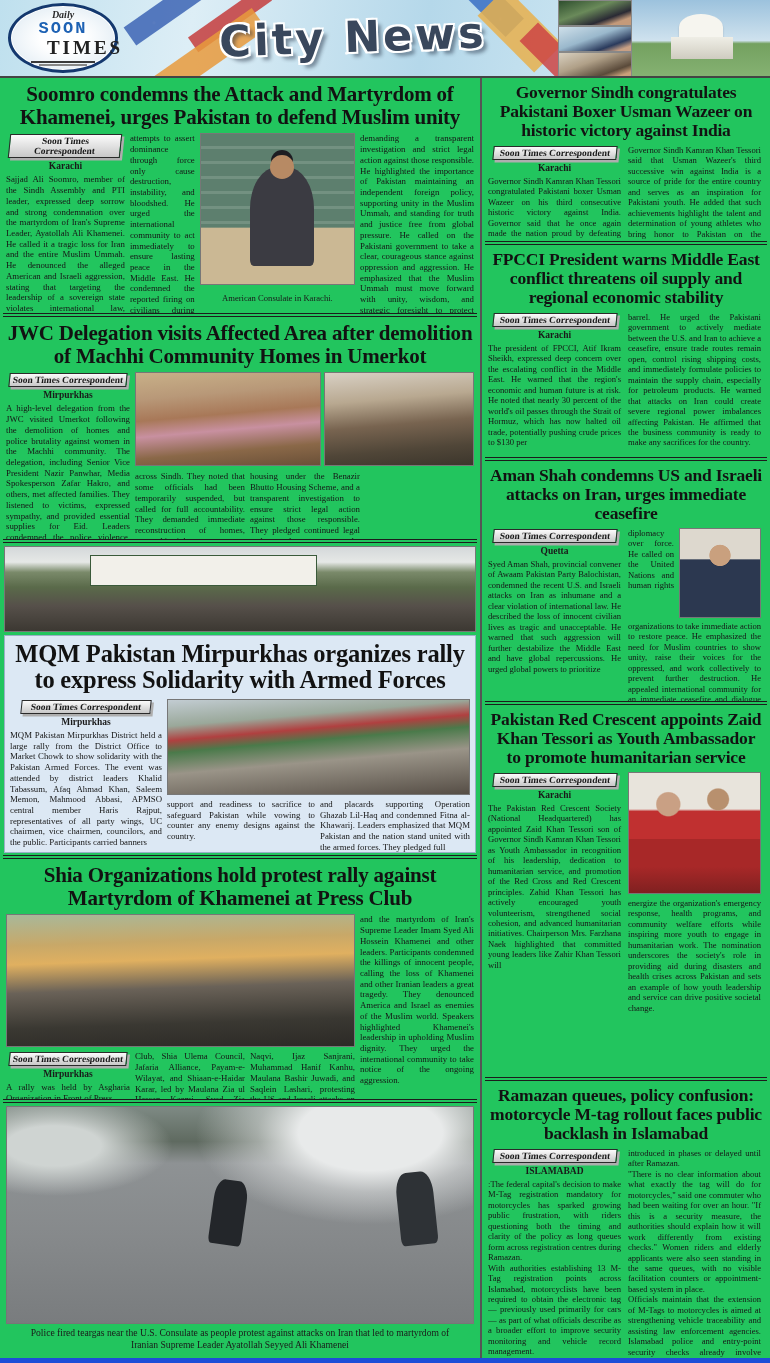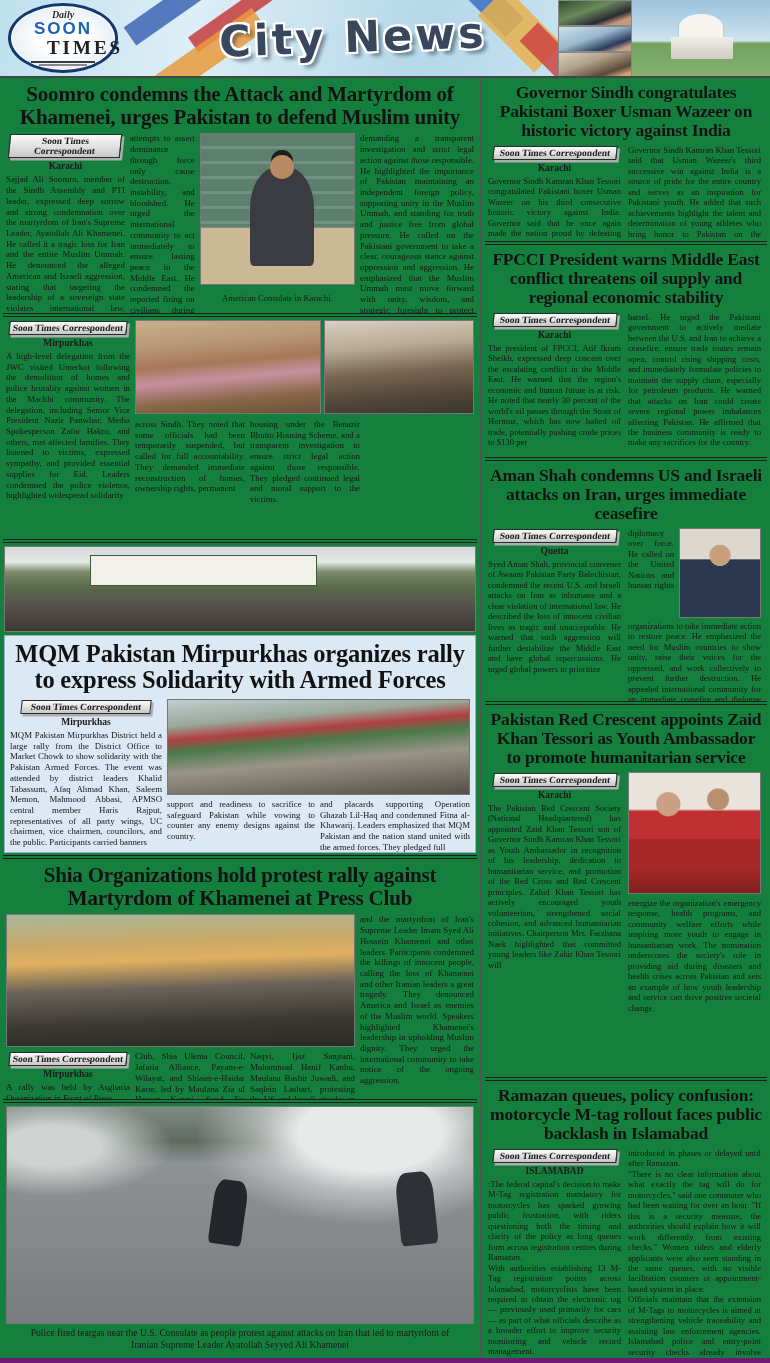--- a/index.html
+++ b/index.html
@@ -1,20 +1,20 @@
 <!DOCTYPE html>
 <html><head>
 <meta charset="utf-8">
 <style>
   * { margin:0; padding:0; box-sizing:border-box; }
   html,body { background:#9a9a9a; }
   .page {
-    width:770px; height:1363px; margin:0 auto; background:#15803d;
+    width:770px; height:1363px; margin:0 auto; background:#22c55e;
     font-family:"Liberation Serif", serif; color:#1a1a1a; position:relative;
-    overflow:hidden; border-bottom:5px solid #701a75;
+    overflow:hidden; border-bottom:5px solid #1d4ed8;
   }
 
   
   .masthead {
     height:78px; position:relative; overflow:hidden;
     background:
       radial-gradient(circle at 20% 30%, rgba(255,255,255,.8) 1px, transparent 2px),
       radial-gradient(circle at 45% 70%, rgba(255,255,255,.8) 1px, transparent 2px),
       radial-gradient(circle at 65% 25%, rgba(255,255,255,.9) 1px, transparent 2px),
       linear-gradient(100deg,#bfe0ee 0%, #ddeef6 25%, #b5d8ea 55%, #cde6f2 80%, #bcdcec 100%);
@@ -29,21 +29,21 @@
   .deco-blue2 { width:70px; height:26px; background:#3a6fc4; transform:rotate(45deg); left:455px; top:-10px; }
 
   .logo-oval {
     position:absolute; left:8px; top:3px; width:110px; height:70px; z-index:3;
     border:3px solid #14386e; border-radius:50%;
     background:radial-gradient(#ffffff 30%, #d8e6f0);
     display:flex; flex-direction:column; align-items:center; justify-content:center;
     box-shadow:0 0 0 1px #fff inset;
   }
   .logo-daily { font-style:italic; font-weight:700; font-size:10px; color:#2a2a2a; line-height:1; }
-  .logo-soon { font-family:Liberation Sans, sans-serif; font-weight:900; font-size:17px; letter-spacing:2px; color:#1e62b4; line-height:1.05; text-shadow:1px 1px 0 #fff; }
+  .logo-soon { font-family:Liberation Mono, monospace; font-weight:900; font-size:17px; letter-spacing:2px; color:#1e62b4; line-height:1.05; text-shadow:1px 1px 0 #fff; }
   .logo-times { font-family:Liberation Serif, serif; font-weight:900; font-size:19px; letter-spacing:3px; color:#222; line-height:1.1;margin-left:44px; }
   .logo-bar { width:64px; height:2px; background:#3a3a3a; margin:2px 0 1px; }
   .logo-bar2 { width:48px; height:2px; background:#888; }
 
   .city-news {
     position:absolute; left:50%; top:12px; transform:translateX(-62%) rotate(-2deg); z-index:2;
     font-family:"DejaVu Sans",sans-serif; font-weight:900; font-size:43px; letter-spacing:3px; color:#39475c;
     text-shadow:-2px -2px 0 #fff, 2px -2px 0 #fff, -2px 2px 0 #fff, 2px 2px 0 #fff, 5px 5px 4px rgba(20,30,50,.45);
     white-space:nowrap;
   }
@@ -163,20 +163,21 @@
           <div style="width:158px;">
             <div class="photo ph-consulate" style="height:152px;"></div>
             <div class="pcap">American Consulate in Karachi.</div>
           </div>
           <p class="bt" style="width:116px;">demanding a transparent investigation and strict legal action against those responsible. He highlighted the importance of Pakistan maintaining an independent foreign policy, supporting unity in the Muslim Ummah, and standing for truth and justice free from global pressure. He called on the Pakistani government to take a clear, courageous stance against oppression and aggression. He emphasized that the Muslim Ummah must move forward with unity, wisdom, and strategic foresight to protect peace, justice, and sovereignty.</p>
         </div>
       </section>
       <div class="hrule"></div>
 
       <section class="article" style="height:222px;">
+        <h1 class="headline h-left">JWC Delegation visits Affected Area after demolition of Machhi Community Homes in Umerkot</h1>
         <div class="cols">
           <div style="width:126px;">
             <div class="bw" style="width:118px;">
               <div class="bl">Soon Times Correspondent</div>
               <div class="loc">Mirpurkhas</div>
             </div>
             <p class="bt">A high-level delegation from the JWC visited Umerkot following the demolition of homes and police brutality against women in the Machhi community. The delegation, including Senior Vice President Nazir Panwhar, Media Spokesperson Zafar Hakro, and others, met affected families. They listened to victims, expressed sympathy, and provided essential supplies for Eid. Leaders condemned the police violence, highlighted widespread solidarity</p>
           </div>
           <div style="width:339px;">
             <div class="cols" style="gap:3px;">

